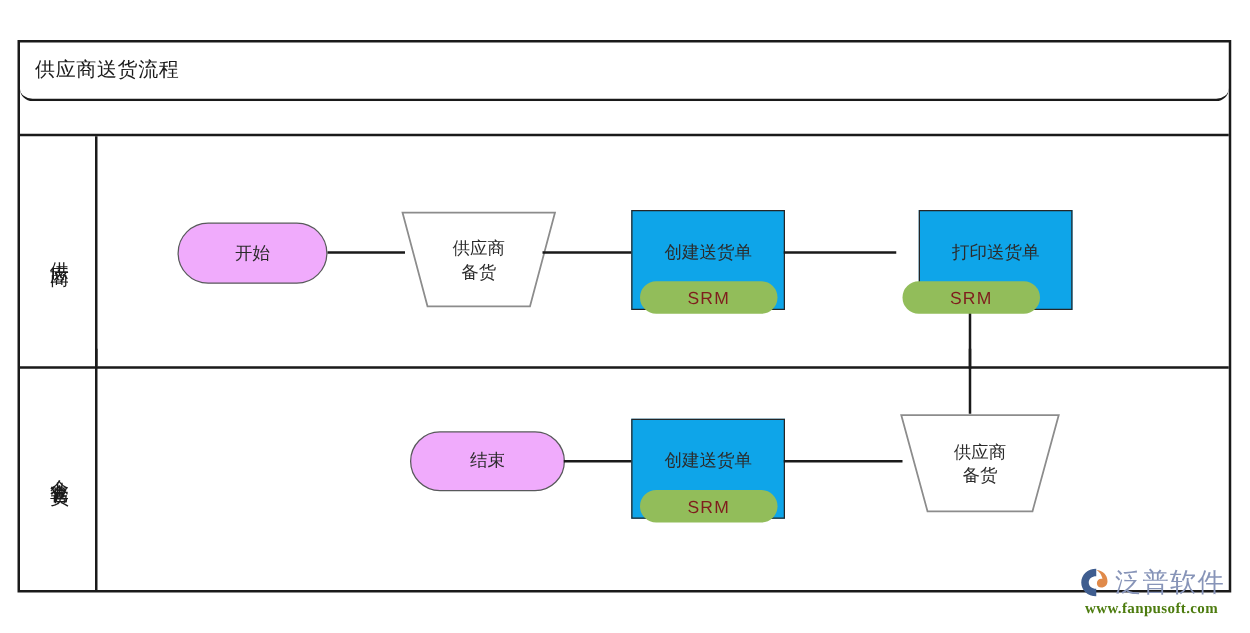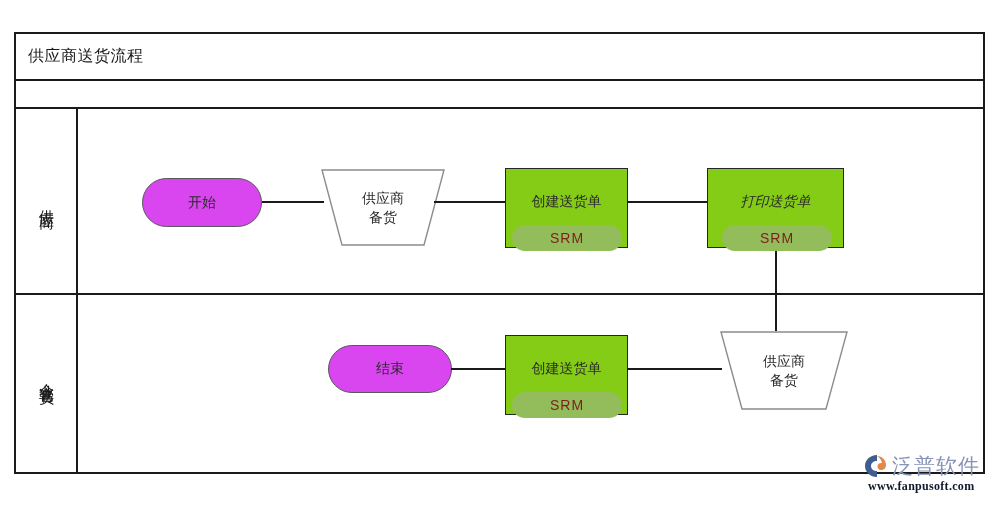--- a/index.html
+++ b/index.html
@@ -31,20 +31,21 @@
   #title-band {
     position: absolute;
     left: 0;
     top: 0;
     width: 100%;
     height: 47px;
     border-bottom: 2px solid #1a1a1a;
     box-sizing: border-box;
     display: flex;
     align-items: center;
+    border-radius: 10px;
   }
   #title-text {
     padding-left: 12px;
     font-size: 16px;
     color: #1a1a1a;
     letter-spacing: 0.5px;
     white-space: nowrap;
   }
 
   
@@ -106,32 +107,32 @@
   
   .node {
     position: absolute;
     box-sizing: border-box;
   }
 
   
   .terminator {
     border: 1px solid #58595b;
     border-radius: 999px;
-    background: #d946ef;
+    background: #f0abfc;
     display: flex;
     align-items: center;
     justify-content: center;
     font-size: 14px;
     color: #2b2b2b;
   }
 
   
   .process {
     border: 1px solid #262626;
-    background: #84cc16;
+    background: #0ea5e9;
     display: flex;
     align-items: center;
     justify-content: center;
     font-size: 14px;
     color: #2b2b2b;
   }
   .process .process-label {
     position: relative;
     top: -6px;
   }
@@ -196,21 +197,21 @@
     letter-spacing: 1px;
     white-space: nowrap;
     font-family: "DejaVu Sans", sans-serif;
     text-align: right;
   }
   #wm-url {
     position: absolute;
     left: 6px;
     top: 27px;
     font-size: 12px;
-    color: #0f172a;
+    color: #4d7c0f;
     letter-spacing: 0.3px;
     white-space: nowrap;
     font-family: "Liberation Serif", serif;
     font-weight: bold;
   }
   #wm-mark {
     position: absolute;
     left: 2px;
     top: 2px;
     width: 26px;
@@ -256,21 +257,21 @@
 
         <div class="node process" style="left:427px; top:59px; width:123px; height:80px;">
           <span class="process-label">创建送货单</span>
         </div>
         <div class="srm-badge" style="left:434px; top:116px; width:110px; height:26px; background:#92bd5a;">
           <span>SRM</span>
         </div>
 
         <div class="connector h" style="left:549px; top:92px; width:90px;"></div>
 
-        <div class="node process" style="left:629px; top:59px; width:137px; height:80px;font-style:italic;">
+        <div class="node process" style="left:657px; top:59px; width:123px; height:80px;">
           <span class="process-label">打印送货单</span>
         </div>
         <div class="srm-badge" style="left:644px; top:116px; width:110px; height:26px; background:#92bd5a;">
           <span>SRM</span>
         </div>
 
         <div class="connector v" style="left:697px; top:138px; height:48px;"></div>
 
       </div>
     </div>

